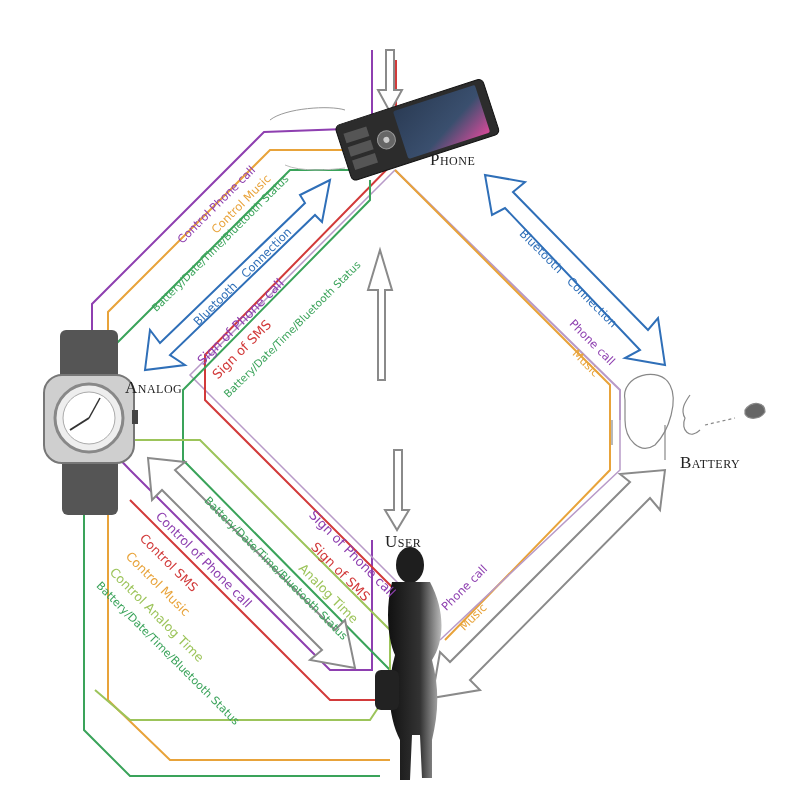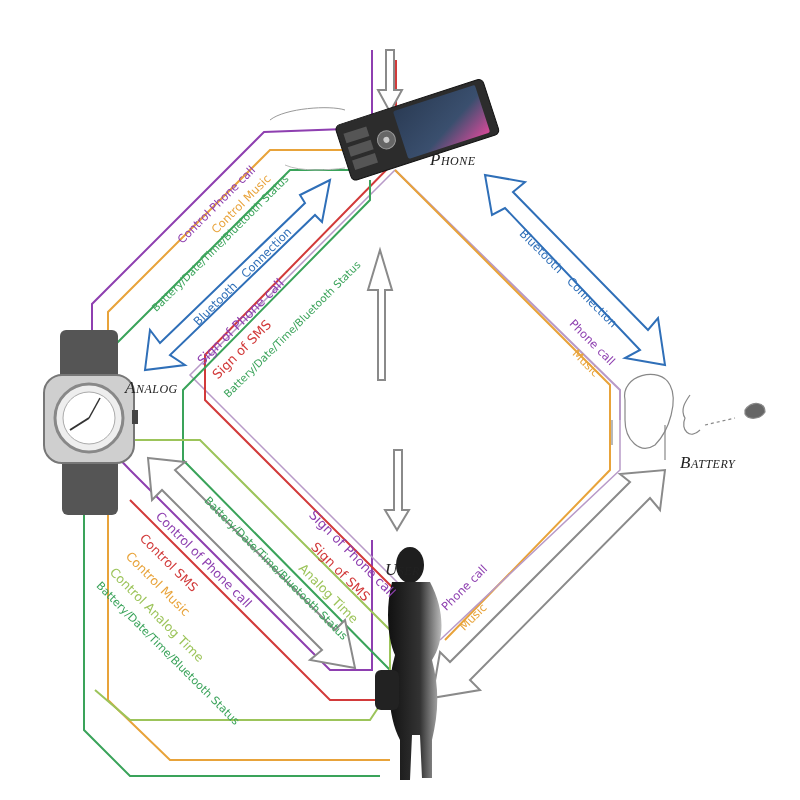--- a/index.html
+++ b/index.html
@@ -1,18 +1,18 @@
 <!DOCTYPE html>
 <html><head>
 <meta charset="utf-8">
 <style>
   html,body{margin:0;padding:0;background:#ffffff;}
   body{width:800px;height:800px;position:relative;overflow:hidden;font-family:"DejaVu Sans",sans-serif;}
   #canvas{position:absolute;left:0;top:0;width:800px;height:800px;}
-  .node-label{position:absolute;font-family:"Liberation Serif","DejaVu Serif",serif;color:#222;font-variant:small-caps;font-size:17px;letter-spacing:0.5px;font-style:italic;}
+  .node-label{position:absolute;font-family:"Liberation Serif","DejaVu Serif",serif;color:#222;font-variant:small-caps;font-size:17px;letter-spacing:0.5px;}
   .lbl{position:absolute;font-size:11.5px;white-space:nowrap;transform-origin:0 0;line-height:1;}
 </style>
 </head>
 <body>
 
 <svg id="canvas" viewBox="0 0 800 800" xmlns="http://www.w3.org/2000/svg">
   <defs>
     <linearGradient id="screenGrad" x1="0" y1="0" x2="1" y2="1">
       <stop offset="0" stop-color="#2b3c55"></stop>
       <stop offset="0.6" stop-color="#3a4f6e"></stop>
@@ -104,21 +104,21 @@
   <g>
     <ellipse cx="410" cy="565" rx="14" ry="18" fill="#1e1e1e"></ellipse>
     <path d="M392,582 C385,610 388,640 395,655 C385,690 390,720 400,740 L400,780 L410,780 L412,735 L420,735 L422,778 L432,778 L432,740 C438,715 440,690 432,660 C445,640 445,610 430,582 Z" fill="url(#userGrad)"></path>
     <rect x="375" y="670" width="24" height="40" rx="6" fill="#222"></rect>
   </g>
 </svg>
 
 <div class="node-label" style="left:430px;top:150px;">Phone</div>
 <div class="node-label" style="left:125px;top:378px;">Analog</div>
 <div class="node-label" style="left:680px;top:453px;">Battery</div>
-<div class="node-label" style="left:385px;top:532px;margin-top:28px;">User</div>
+<div class="node-label" style="left:385px;top:532px;">User</div>
 
 <div class="lbl" style="left:176px;top:238px;color:#8e3fb0;transform:rotate(-45deg);">Control Phone call</div>
 <div class="lbl" style="left:210px;top:228px;color:#e8a33a;transform:rotate(-45deg);">Control Music</div>
 <div class="lbl" style="left:150px;top:306px;color:#3aa35a;transform:rotate(-45deg);font-size:10.5px;">Battery/Date/Time/Bluetooth Status</div>
 <div class="lbl" style="left:192px;top:320px;color:#2f6fb8;transform:rotate(-45deg);word-spacing:8px;">Bluetooth Connection</div>
 <div class="lbl" style="left:195px;top:358px;color:#8e3fb0;transform:rotate(-45deg);font-size:13px;">Sign of Phone call</div>
 <div class="lbl" style="left:210px;top:372px;color:#d23a3a;transform:rotate(-45deg);font-size:13px;">Sign of SMS</div>
 <div class="lbl" style="left:222px;top:392px;color:#3aa35a;transform:rotate(-45deg);font-size:10.5px;">Battery/Date/Time/Bluetooth Status</div>
 
 <div class="lbl" style="left:525px;top:228px;color:#2f6fb8;transform:rotate(45deg);word-spacing:8px;">Bluetooth Connection</div>

